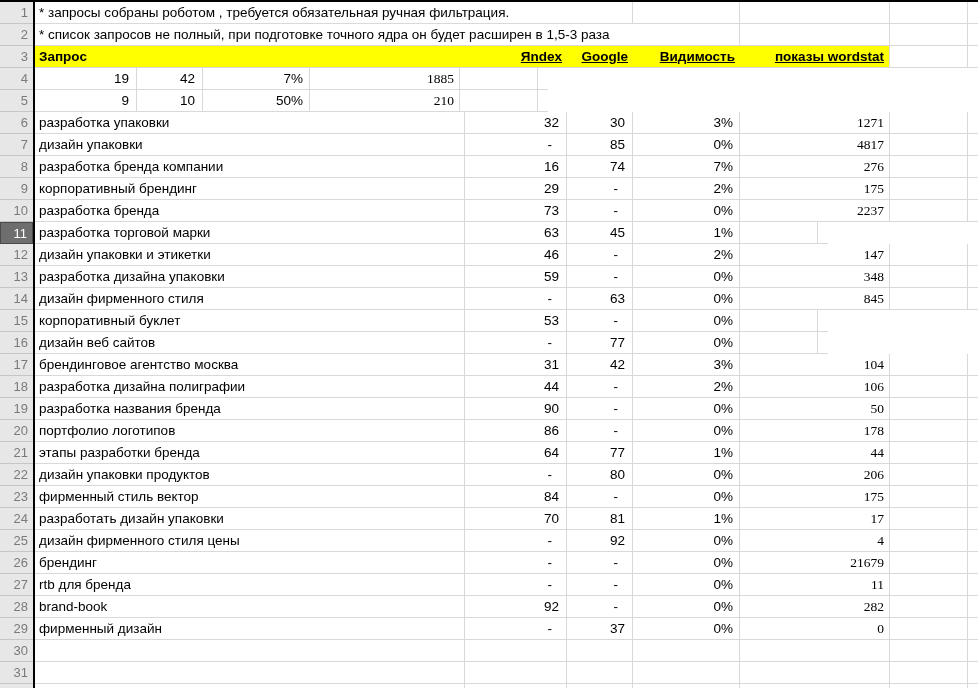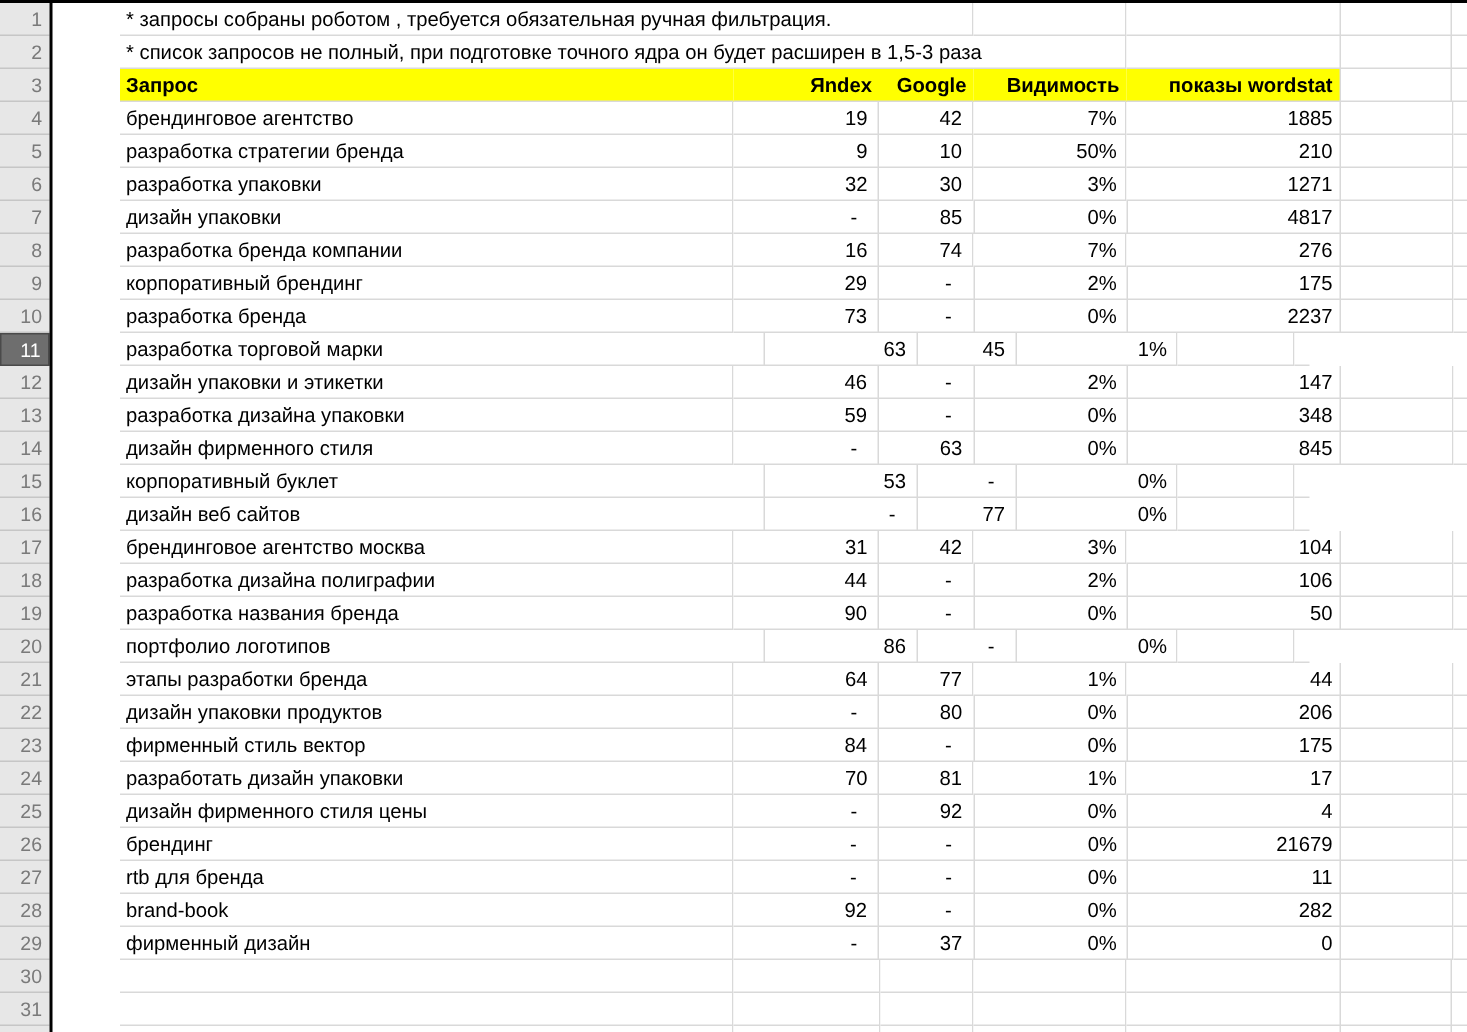--- a/index.html
+++ b/index.html
@@ -22,45 +22,45 @@
     box-sizing:border-box;width:33px;height:22px;
     background:#e7e7e7;border-bottom:1px solid #c6c6c6;
     color:#7a7a7a;font-size:13px;line-height:21px;
     text-align:right;padding-right:5px;
   }
   .rh.sel{
     background:#6e6e6e;color:#ffffff;
     border:1px solid #4a4a4a;border-bottom:1px solid #4a4a4a;
   }
 
-  .row{display:flex;height:22px;padding-left:45px;}
+  .row{display:flex;height:22px;}
   .c{
     box-sizing:border-box;height:22px;line-height:21px;
     border-right:1px solid #d9d9d9;border-bottom:1px solid #d9d9d9;
     overflow:hidden;white-space:nowrap;background:#fff;
   }
   .wA{width:430px}.wB{width:102px}.wC{width:66px}.wD{width:107px}
   .wE{width:150px}.wF{width:78px}
   .wG{width:10px;border-right:none}
   .wAC{width:598px}  
   .wAD{width:705px}  
 
   .q{padding-left:4px;text-align:left;}
   .num{text-align:right;padding-right:7px;}
   .dash{text-align:right;padding-right:14px;}
   .pct{text-align:right;padding-right:6px;}
-  .ws{text-align:right;padding-right:5px;}
+  .ws{text-align:right;padding-right:5px;font-family:Liberation Serif, serif;}
   .note{padding-left:4px;}
 
   .head{
     background:#ffff00;font-weight:bold;
     border-right:none;
   }
   .head.last{border-right:1px solid #d9d9d9;}
-  .head.right{text-align:right;padding-right:5px;}
+  .head.right{text-align:right;padding-right:5px;text-decoration:underline;}
 </style>
 </head>
 <body>
 
 <div id="sheet">
   <div id="topborder"></div>
 
   <div id="rowheaders">
       <div class="rh">1</div>
       <div class="rh">2</div>
@@ -119,30 +119,28 @@
       <div class="c wB head right">Яndex</div>
       <div class="c wC head right">Google</div>
       <div class="c wD head right">Видимость</div>
       <div class="c wE head right last">показы wordstat</div>
       <div class="c wF"></div>
       <div class="c wG"></div>
     </div>
 
     <div id="data-rows">
         <div class="row">
-          <div class="c wA q">брендинговое агентство</div>
           <div class="c wB num">19</div>
           <div class="c wC num">42</div>
           <div class="c wD pct">7%</div>
           <div class="c wE ws">1885</div>
           <div class="c wF"></div>
           <div class="c wG"></div>
         </div>
         <div class="row">
-          <div class="c wA q">разработка стратегии бренда</div>
           <div class="c wB num">9</div>
           <div class="c wC num">10</div>
           <div class="c wD pct">50%</div>
           <div class="c wE ws">210</div>
           <div class="c wF"></div>
           <div class="c wG"></div>
         </div>
         <div class="row">
           <div class="c wA q">разработка упаковки</div>
           <div class="c wB num">32</div>
@@ -264,20 +262,21 @@
           <div class="c wD pct">0%</div>
           <div class="c wE ws">50</div>
           <div class="c wF"></div>
           <div class="c wG"></div>
         </div>
         <div class="row">
           <div class="c wA q">портфолио логотипов</div>
           <div class="c wB num">86</div>
           <div class="c wC dash">-</div>
           <div class="c wD pct">0%</div>
+          <div class="c wE ws">178</div>
           <div class="c wF"></div>
           <div class="c wG"></div>
         </div>
         <div class="row">
           <div class="c wA q">этапы разработки бренда</div>
           <div class="c wB num">64</div>
           <div class="c wC num">77</div>
           <div class="c wD pct">1%</div>
           <div class="c wE ws">44</div>
           <div class="c wF"></div>

